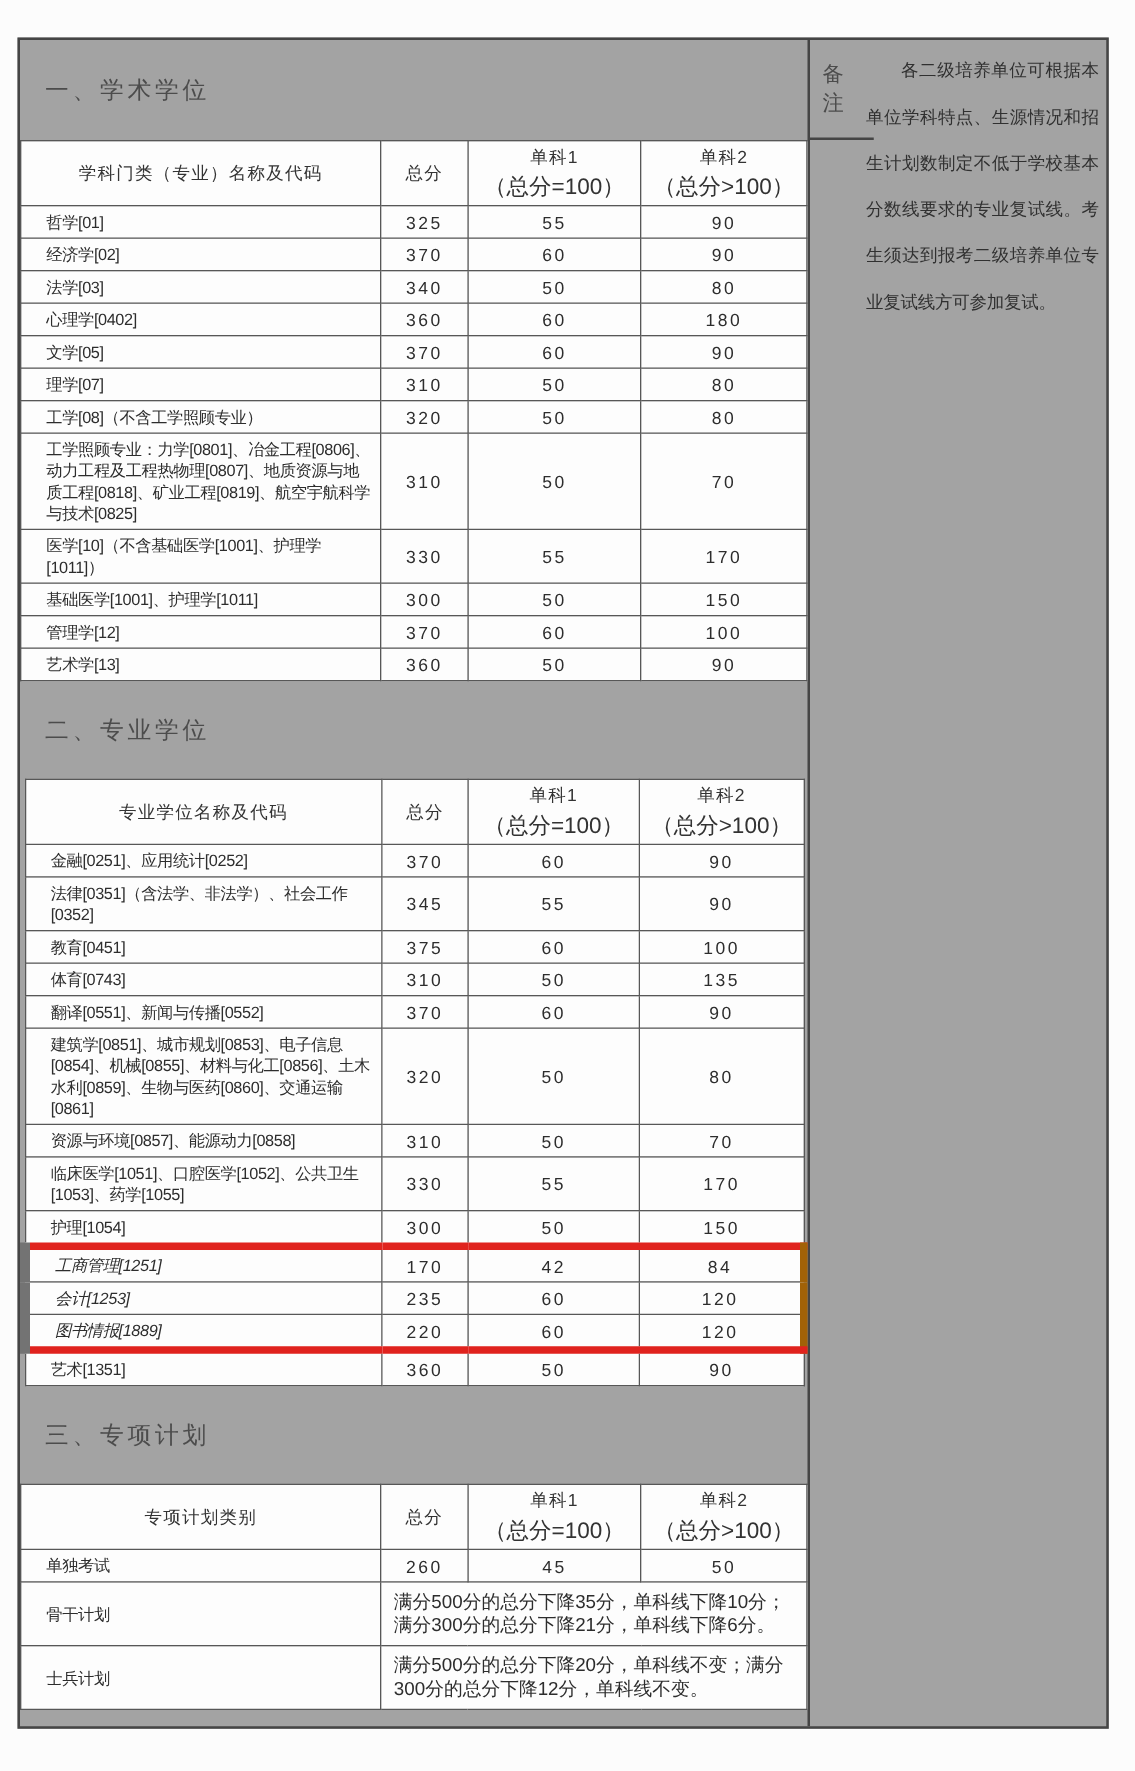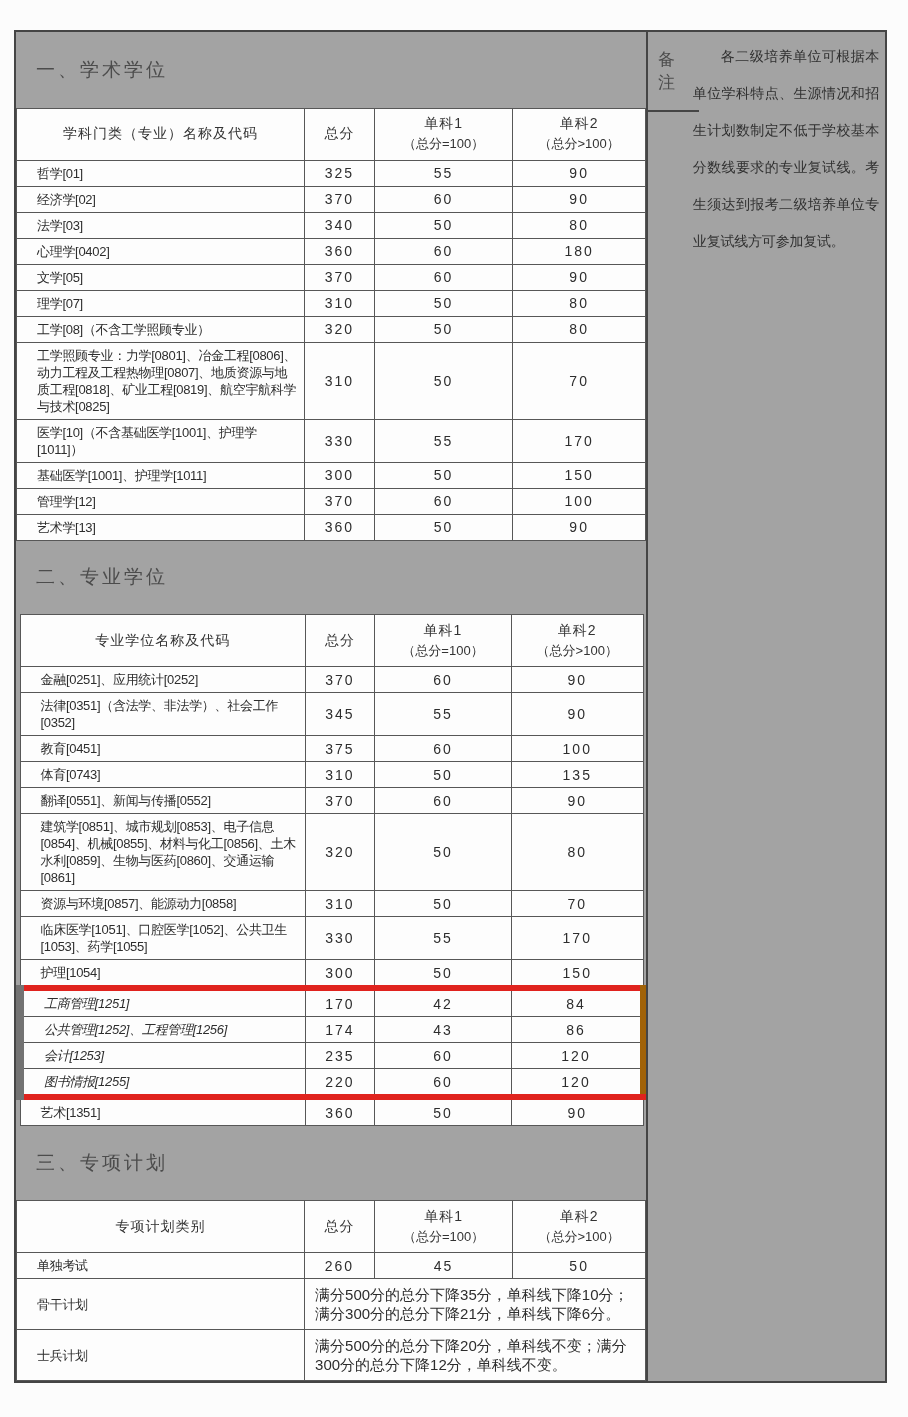--- a/index.html
+++ b/index.html
@@ -43,21 +43,21 @@
   col.c-sub2 { width: 21.1%; }
   th, td { border: 1px solid #575757; background: #fdfdfd; }
   thead th {
     height: 52px;
     font-weight: normal;
     font-size: 14px;
     text-align: center; vertical-align: middle;
     letter-spacing: 1px;
     color: #333;
   }
-  thead th .sub { display: block; font-size: 13px; letter-spacing: 0; margin-top: 2px; }
+  thead th .sub { display: block; font-size: 18px; letter-spacing: 0; margin-top: 2px; }
   td.name {
     font-size: 13px;
     letter-spacing: -0.3px;
     line-height: 17px;
     padding: 4px 6px 4px 20px;
     text-align: left;
     color: #2d2d2d;
   }
   td.num {
     text-align: center;
@@ -269,33 +269,27 @@
             <td class="num">50</td>
             <td class="num">150</td>
           </tr>
           <tr class="hl hl-first">
             <td class="name">工商管理[1251]</td>
             <td class="num">170</td>
             <td class="num">42</td>
             <td class="num">84</td>
           </tr>
           <tr class="hl">
-            <td class="name">公共管理[1252]、工程管理[1256]</td>
-            <td class="num">174</td>
-            <td class="num">43</td>
-            <td class="num">86</td>
-          </tr>
-          <tr class="hl">
             <td class="name">会计[1253]</td>
             <td class="num">235</td>
             <td class="num">60</td>
             <td class="num">120</td>
           </tr>
           <tr class="hl hl-last">
-            <td class="name">图书情报[1255]</td>
+            <td class="name">图书情报[1889]</td>
             <td class="num">220</td>
             <td class="num">60</td>
             <td class="num">120</td>
           </tr>
           <tr>
             <td class="name">艺术[1351]</td>
             <td class="num">360</td>
             <td class="num">50</td>
             <td class="num">90</td>
           </tr>

